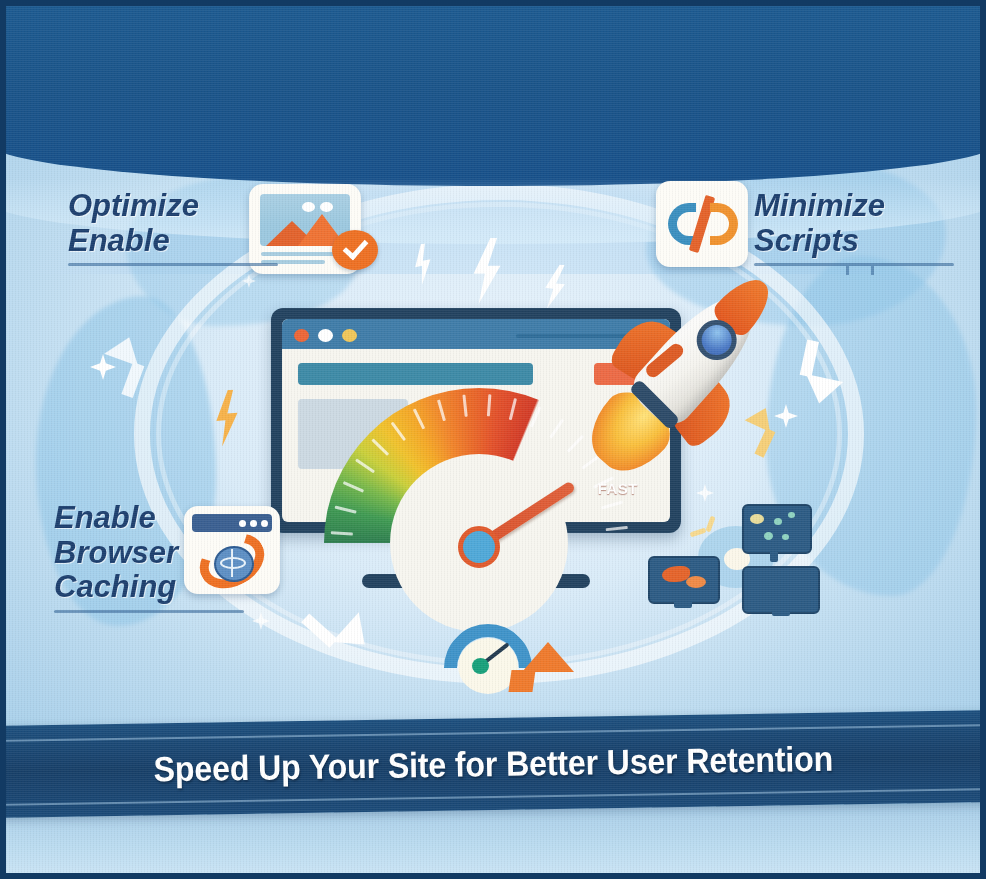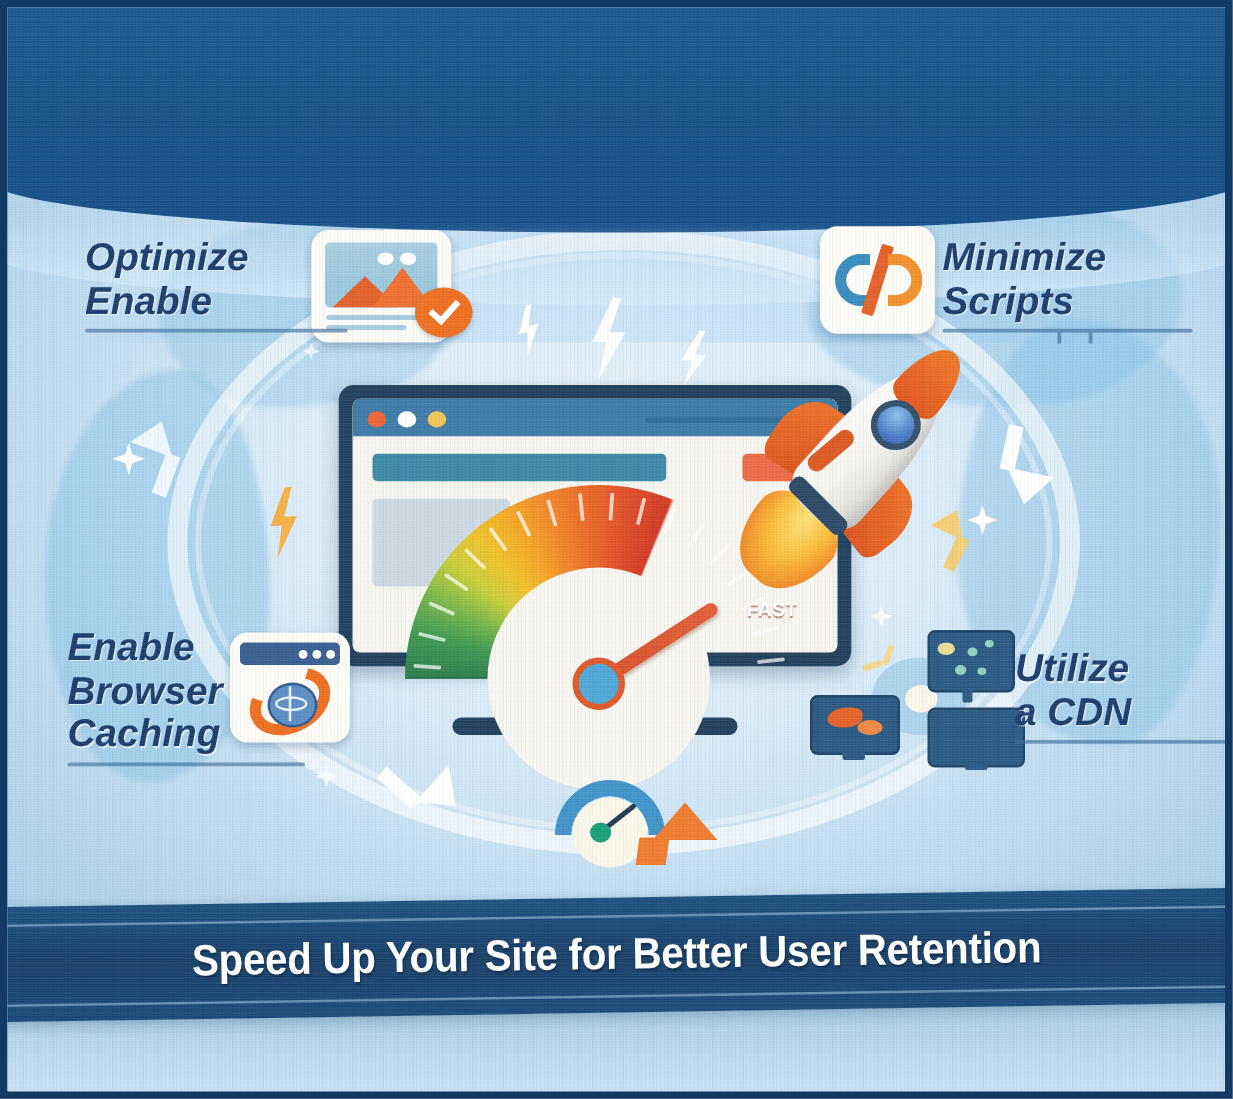--- a/index.html
+++ b/index.html
@@ -553,25 +553,20 @@
     <div class="foot f2"></div>
     <div class="foot f3"></div>
     <div class="dot" style="left:104px;top:10px;width:14px;height:10px;background:#e8dc9a"></div>
     <div class="dot" style="left:128px;top:14px;width:8px;height:7px;background:#8fd3c0"></div>
     <div class="dot" style="left:142px;top:8px;width:7px;height:6px;background:#8fd3c0"></div>
     <div class="dot" style="left:118px;top:28px;width:9px;height:8px;background:#8fd3c0"></div>
     <div class="dot" style="left:136px;top:30px;width:7px;height:6px;background:#8fd3c0"></div>
     <div class="dot" style="left:16px;top:62px;width:28px;height:16px;background:#e4632a;border-radius:60% 30% 50% 40%"></div>
     <div class="dot" style="left:40px;top:72px;width:20px;height:12px;background:#ef8a46;border-radius:50%"></div>
   </div>
-  <div class="feature" id="f-cdn">
-    <div class="feat-text">Utilize
-a CDN</div>
-    <div class="feat-rule"></div>
-  </div>
 
   <div class="footer-below"></div>
   <div class="footer-band">
     <div class="footer-line fl-top"></div>
     <div class="footer-line fl-bot"></div>
   </div>
   <div class="footer-text">
     <span>Speed Up Your Site for Better User Retention</span>
   </div>
 

